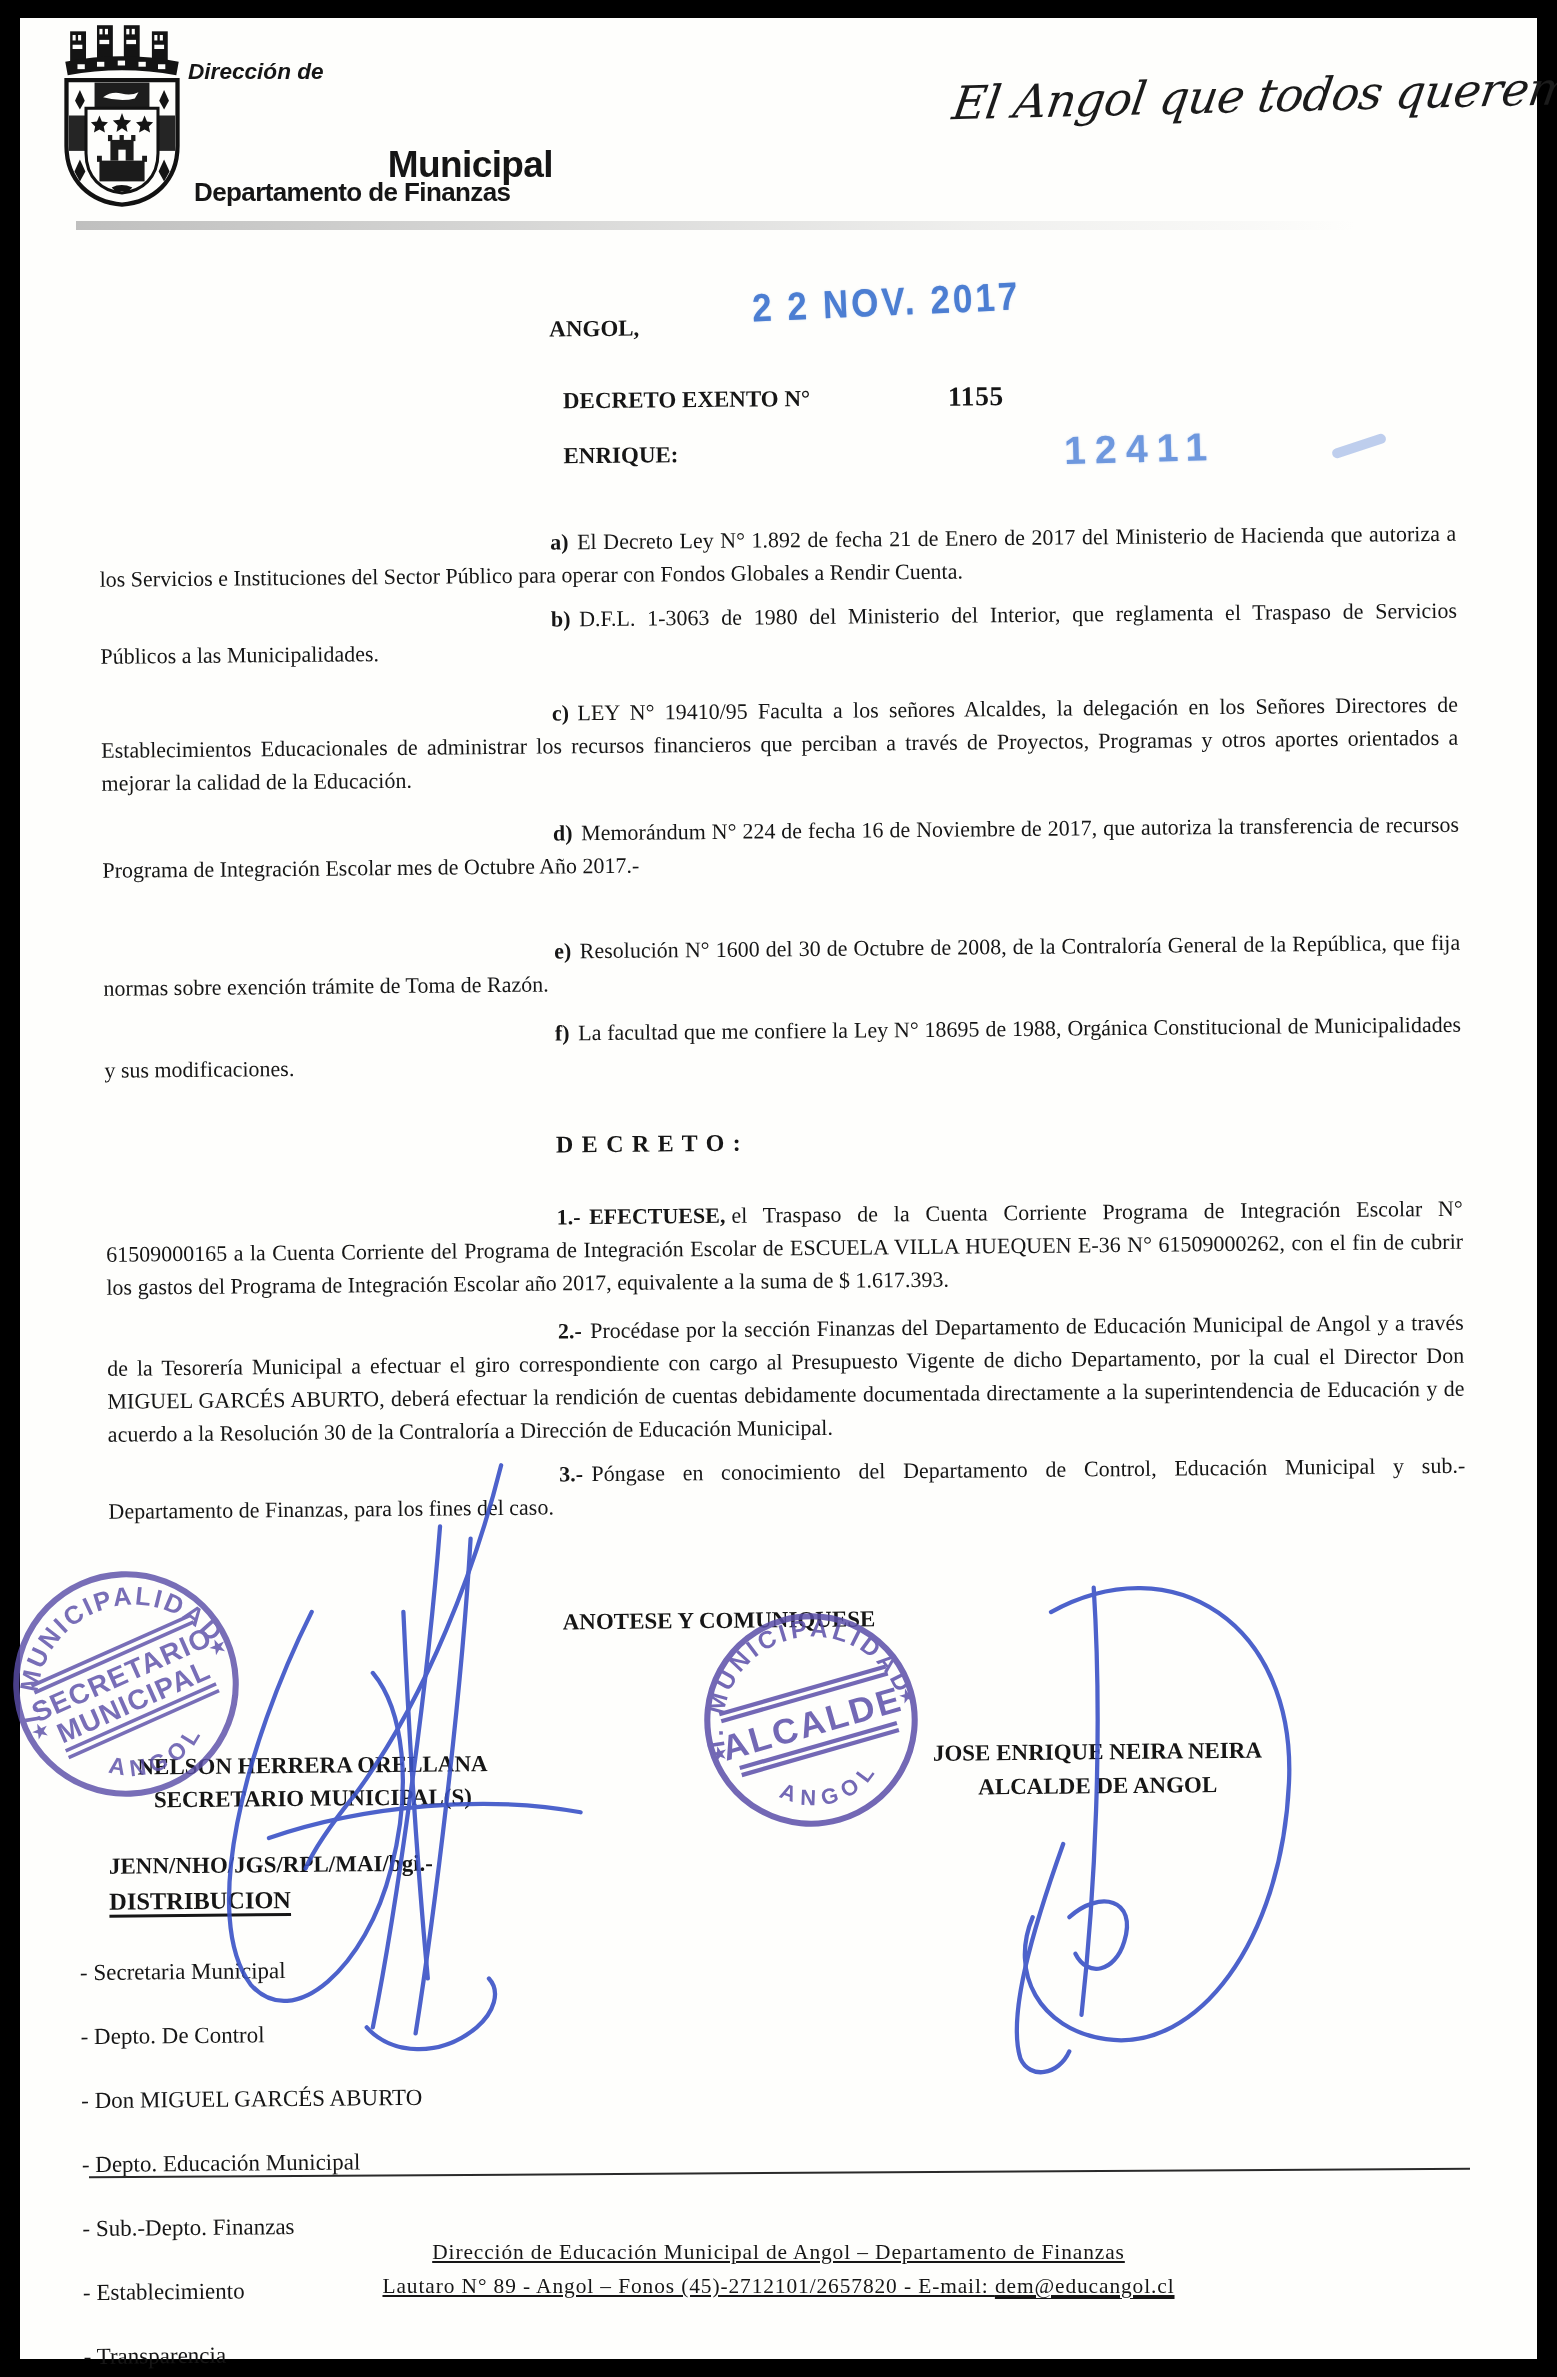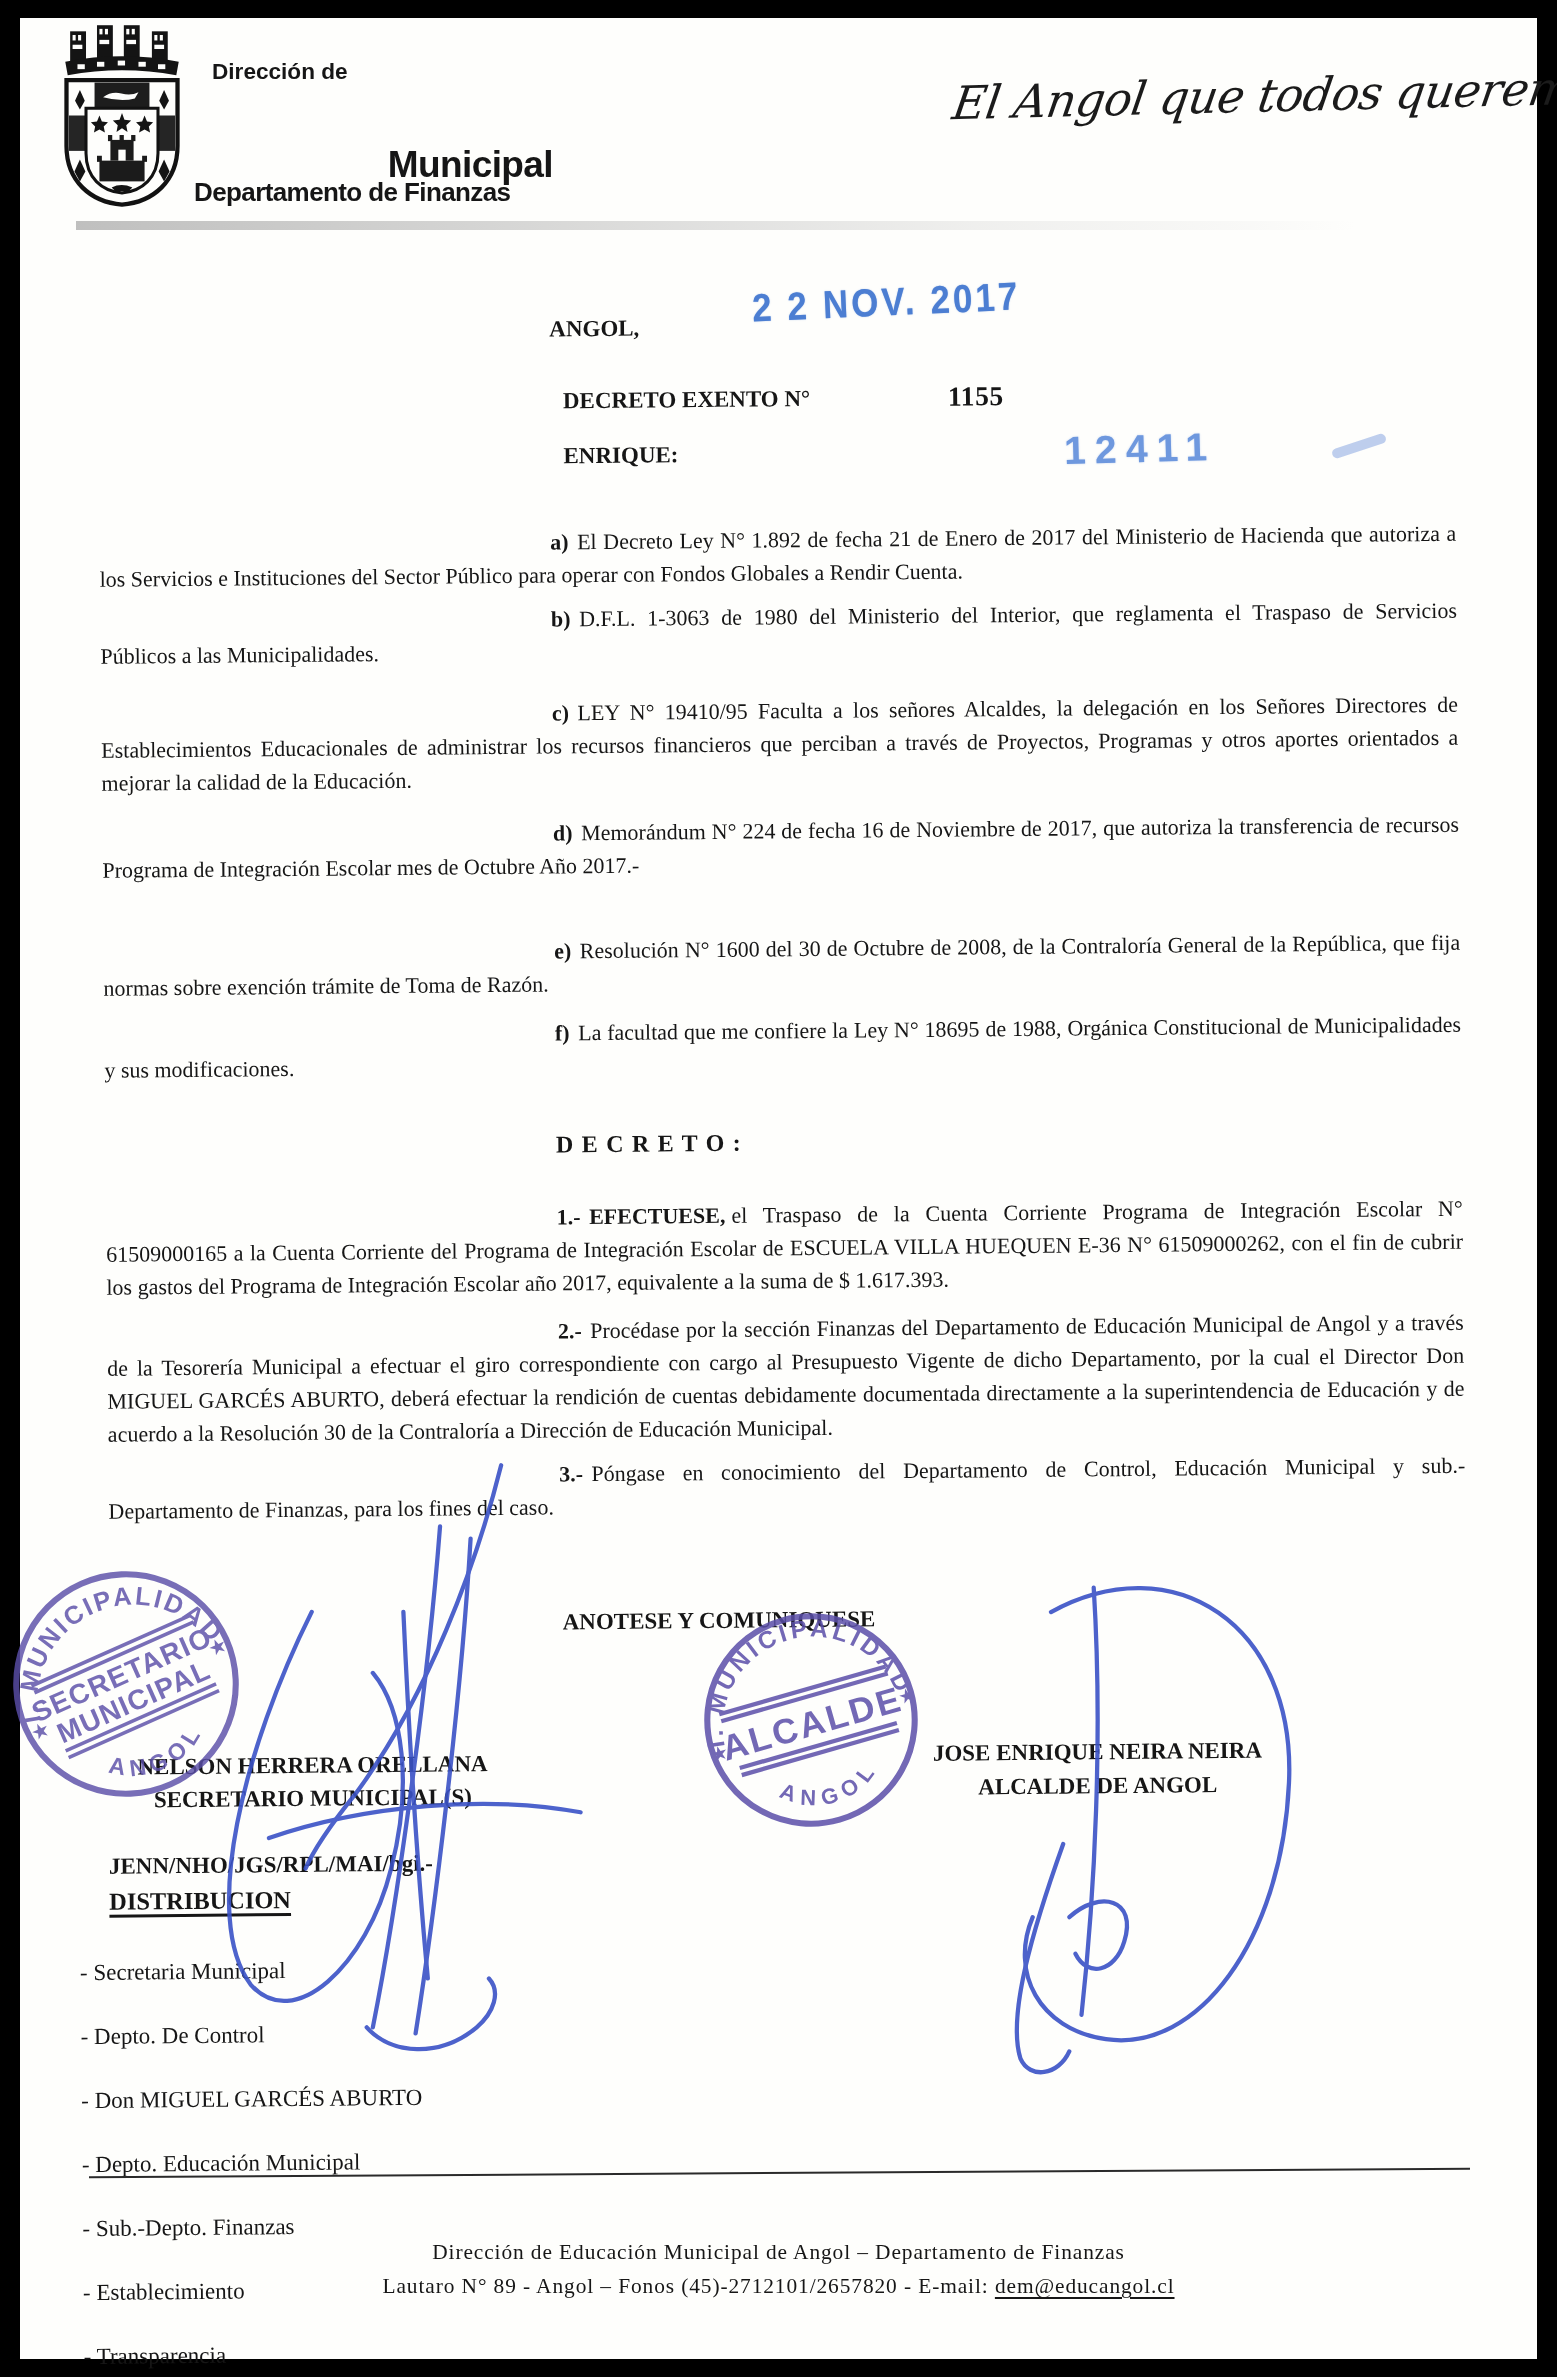--- a/index.html
+++ b/index.html
@@ -38,21 +38,21 @@
   .date-stamp{font-family:"Liberation Sans","DejaVu Sans",sans-serif;font-weight:700;font-size:35px;
               letter-spacing:3.1px;color:#4c7ed2;transform:rotate(-2.6deg) scaleY(1.12);
               text-shadow:0 0 1.2px rgba(76,126,210,.55);white-space:nowrap;}
   .num-stamp{font-family:"Liberation Sans","DejaVu Sans",sans-serif;font-weight:700;font-size:39px;
              letter-spacing:9.2px;color:#4f82d8;opacity:.82;transform:rotate(-1.6deg);
              text-shadow:0 0 1.8px rgba(79,130,216,.5);white-space:nowrap;}
   .smudge{background:rgba(95,135,215,.40);border-radius:4.9px;}
 
   
   .footrule{height:1.8px;background:#2a2a2a;transform:rotate(-0.35deg);}
-  .footer-line{width:1557px;text-align:center;font-size:21.4px;letter-spacing:0.9px;white-space:nowrap;}
+  .footer-line{width:1557px;text-align:center;font-size:21.4px;letter-spacing:0.9px;white-space:nowrap;text-decoration:underline;}
   .footer-line .em{text-decoration:underline;text-decoration-thickness:1.8px;text-underline-offset:3.7px;text-align:right;}
 </style>
 </head>
 <body>
 
 <div class="canvas">
   <div class="sheet"></div>
 
   <svg class="abs" style="left:59px;top:24.4px;" width="126" height="183" viewBox="0 0 206 300">
 
@@ -115,21 +115,21 @@
         <rect x="99" y="182" width="7" height="10"></rect>
         <rect x="118" y="182" width="7" height="10"></rect>
       <rect x="66" y="224" width="74" height="34"></rect>
       <rect x="62" y="216" width="8" height="10"></rect>
         <rect x="136" y="216" width="8" height="10"></rect>
       <rect x="97" y="206" width="12" height="18" fill="#fefefc"></rect>
     </g>
     <path d="M86,268 q16,-8 34,0 l-8,8 q-10,-4 -18,0 Z" fill="#141414"></path>
   </svg>
 
-  <div class="abs logo-dir" style="left:212px;top:59px;">Dirección de</div>
+  <div class="abs logo-dir" style="left:188px;top:59px;font-style:italic;">Dirección de</div>
   <div class="abs logo-mun" style="left:187px;top:144px;width:366px;">Municipal</div>
   <div class="abs logo-dep" style="left:194px;top:177px;">Departamento de Finanzas</div>
 
   <div class="abs slogan" style="left:953px;top:68px;">El Angol que todos queremos</div>
 
   <div class="abs sepline" style="left:76px;top:221px;width:1279px;"></div>
 
   <div class="tilt">
 
     <div class="abs dl" style="left:556px;top:320px;">ANGOL,</div>

